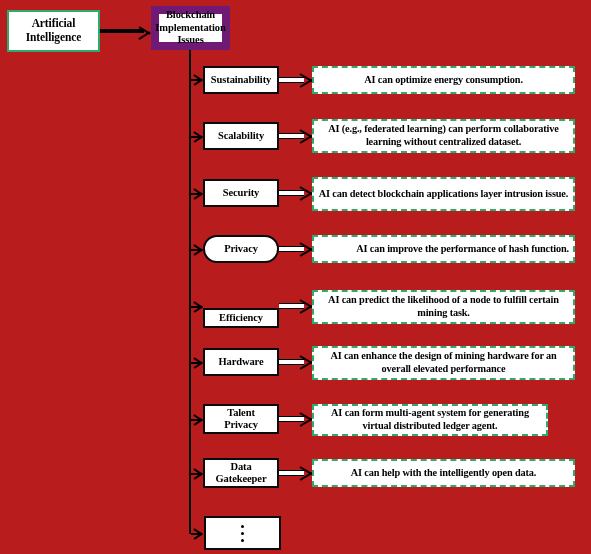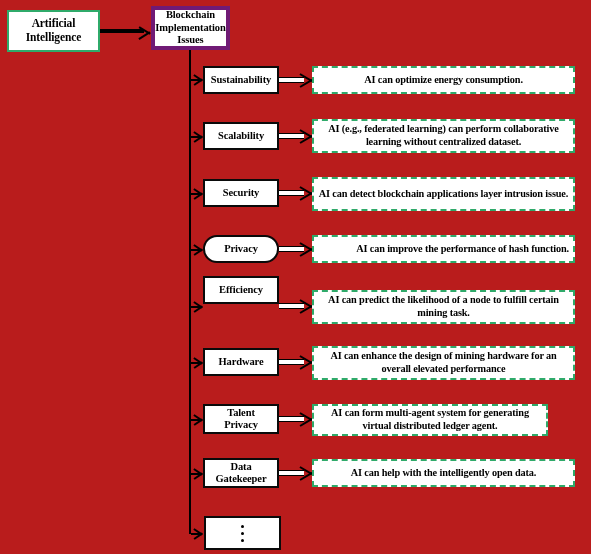--- a/index.html
+++ b/index.html
@@ -42,21 +42,21 @@
     border: 2px solid #2faa6a;
   }
   #ai-box .box-text { font-size: 11.5px; }
 
   
   #bc-box {
     left: 151px;
     top: 6px;
     width: 79px;
     height: 44px;
-    border: 4px solid #701a75;
+    border: 8px solid #701a75;
   }
   #bc-box .box-text { font-size: 10.5px; }
 
   
   .issue-box {
     left: 203px;
     width: 76px;
     border: 2px solid #0a0a0a;
   }
   .issue-box .box-text { font-size: 10.5px; }
@@ -277,21 +277,21 @@
     </div>
   </div>
   <div class="dshaft" style="top:246px;"></div>
   <div class="chev-desc" style="top:241px;"></div>
   <div class="desc-box" style="left:312px; top:235px; width:263px; height:28px;justify-content:flex-end;">
     <div class="desc-text">AI can improve the performance of hash function.</div>
   </div>
 
   <div class="stub" style="top:306px;"></div>
   <div class="chev" style="left:194px; top:300px;"></div>
-  <div class="box issue-box" style="top:276px; height:28px;text-align:right;">
+  <div class="box issue-box" style="top:308px; height:20px;text-align:right;">
     <div class="box-text">
       <span>Efficiency</span>
     </div>
   </div>
   <div class="dshaft" style="top:303px;"></div>
   <div class="chev-desc" style="top:298px;"></div>
   <div class="desc-box" style="left:312px; top:290px; width:263px; height:34px;">
     <div class="desc-text">AI can predict the likelihood of a node to fulfill certain mining task.</div>
   </div>
 

